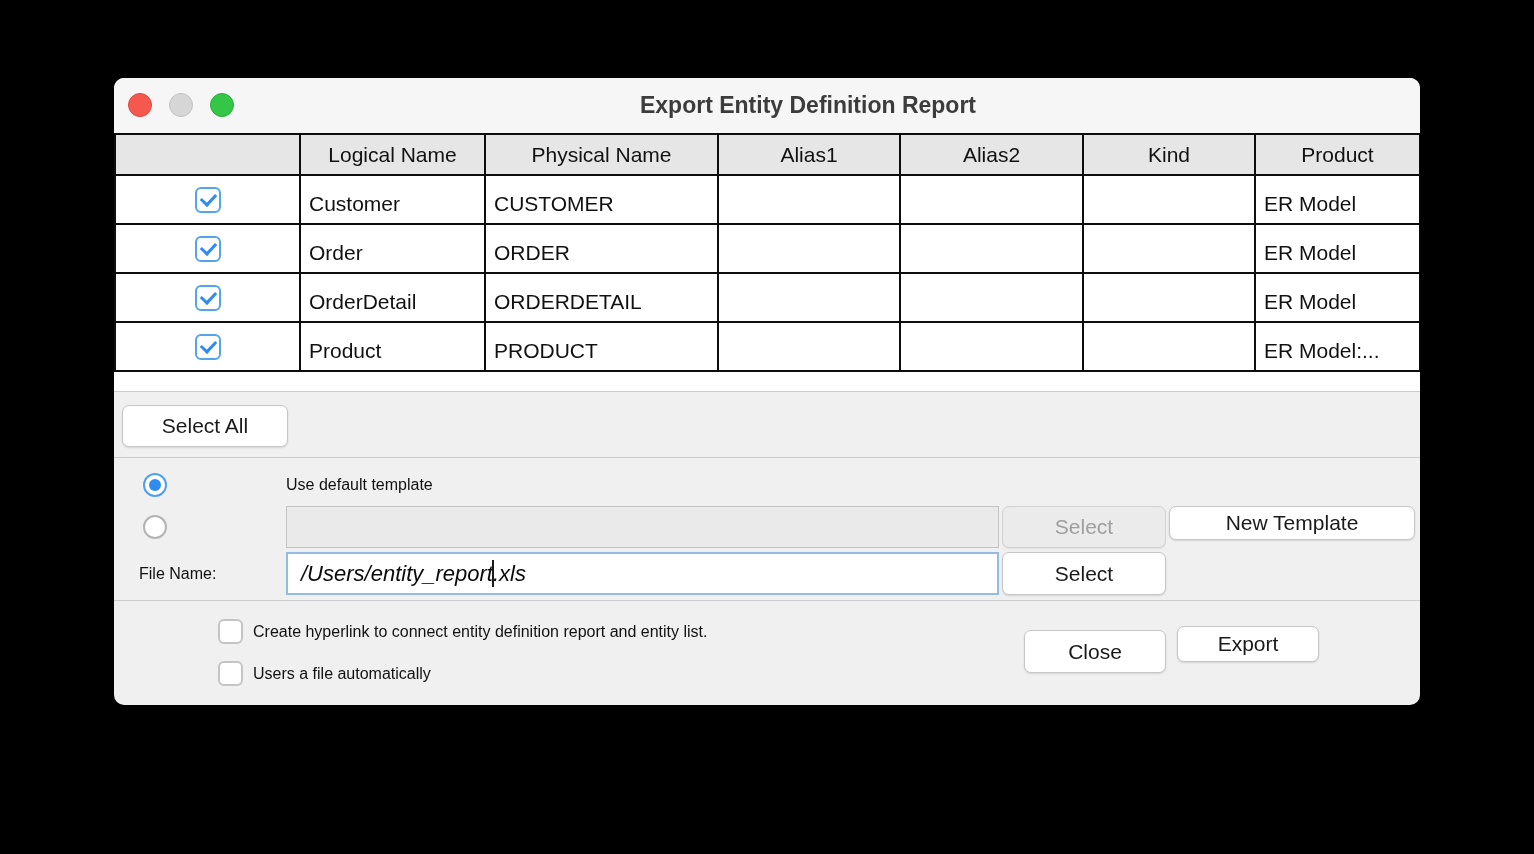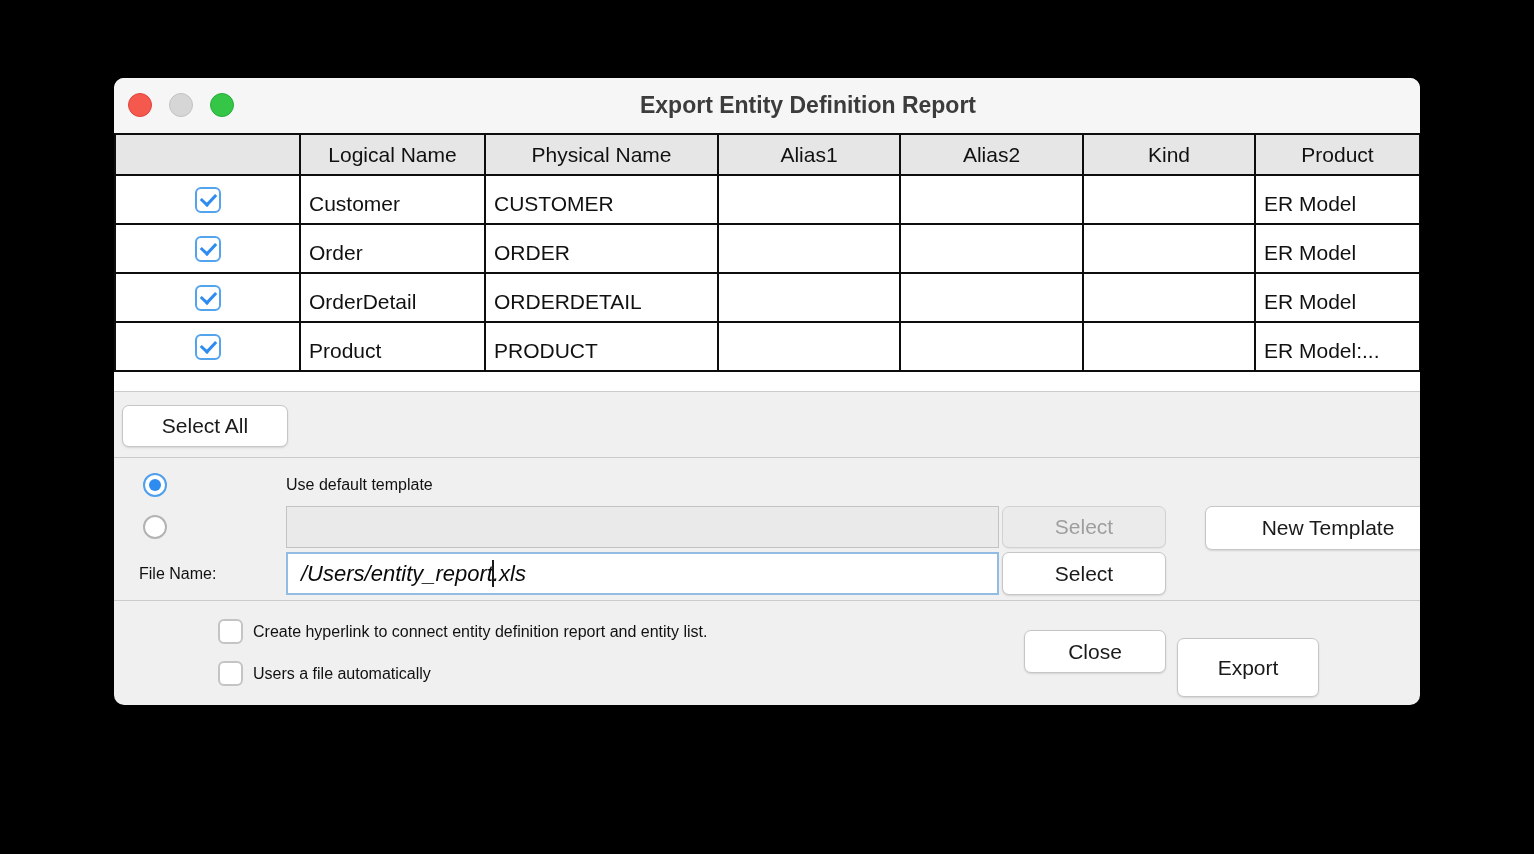--- a/index.html
+++ b/index.html
@@ -124,34 +124,34 @@
   <button class="btn" style="left:8px;top:327px;width:166px;height:42px">Select All</button>
 
   <div class="divider" style="top:379px"></div>
 
   <div class="radio on" style="left:29px;top:395px"></div>
   <div class="label" style="left:172px;top:394px;line-height:26px">Use default template</div>
 
   <div class="radio off" style="left:29px;top:437px"></div>
   <div class="field disabled-field" style="left:172px;top:428px;width:713px;height:42px"></div>
   <button class="btn disabled" style="left:888px;top:428px;width:164px;height:42px" disabled="">Select</button>
-  <button class="btn" style="left:1091px;top:428px;width:246px;height:44px">New Template</button>
+  <button class="btn" style="left:1055px;top:428px;width:246px;height:34px">New Template</button>
 
   <div class="label" style="left:25px;top:474px;line-height:43px">File Name:</div>
   <div class="field focused" style="left:172px;top:474px;width:713px;height:43px">
       <span>/Users/entity_report</span>
       <span class="caret"></span>
       <span>.xls</span>
     </div>
   <button class="btn" style="left:888px;top:474px;width:164px;height:43px">Select</button>
 
   <div class="divider" style="top:522px"></div>
 
   <div class="sq" style="left:104px;top:541px"></div>
   <div class="label" style="left:139px;top:540px;line-height:27px">Create hyperlink to connect entity definition report and entity list.</div>
 
   <div class="sq" style="left:104px;top:583px"></div>
   <div class="label" style="left:139px;top:582px;line-height:27px">Users a file automatically</div>
 
   <button class="btn" style="left:910px;top:552px;width:142px;height:43px">Close</button>
-  <button class="btn" style="left:1063px;top:560px;width:142px;height:59px">Export</button>
+  <button class="btn" style="left:1063px;top:548px;width:142px;height:36px">Export</button>
 
 </div>
 
 </body></html>

